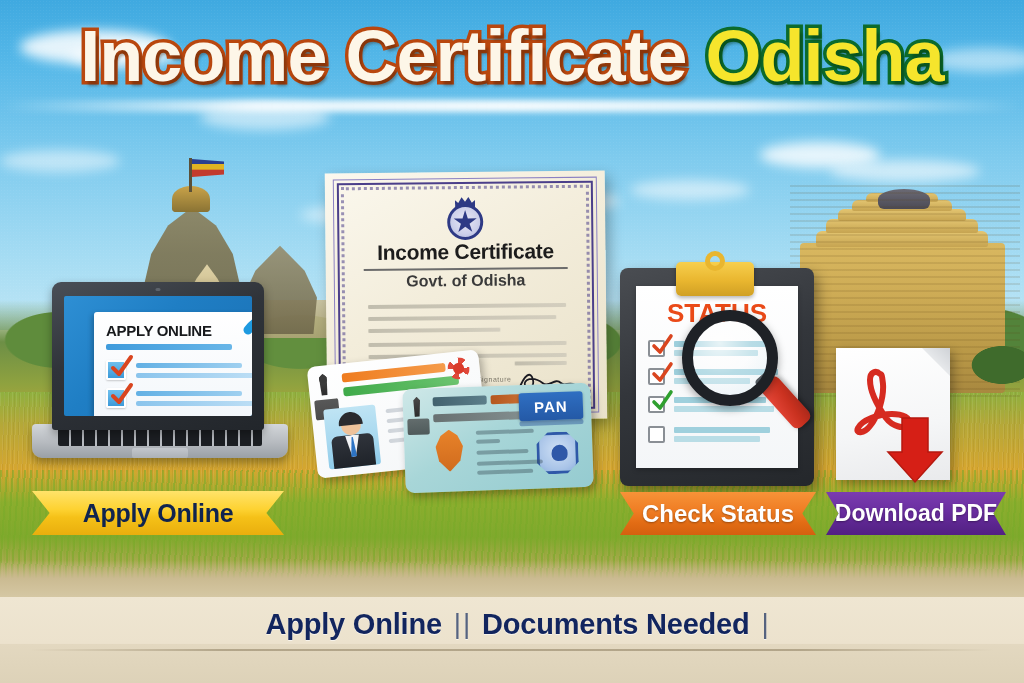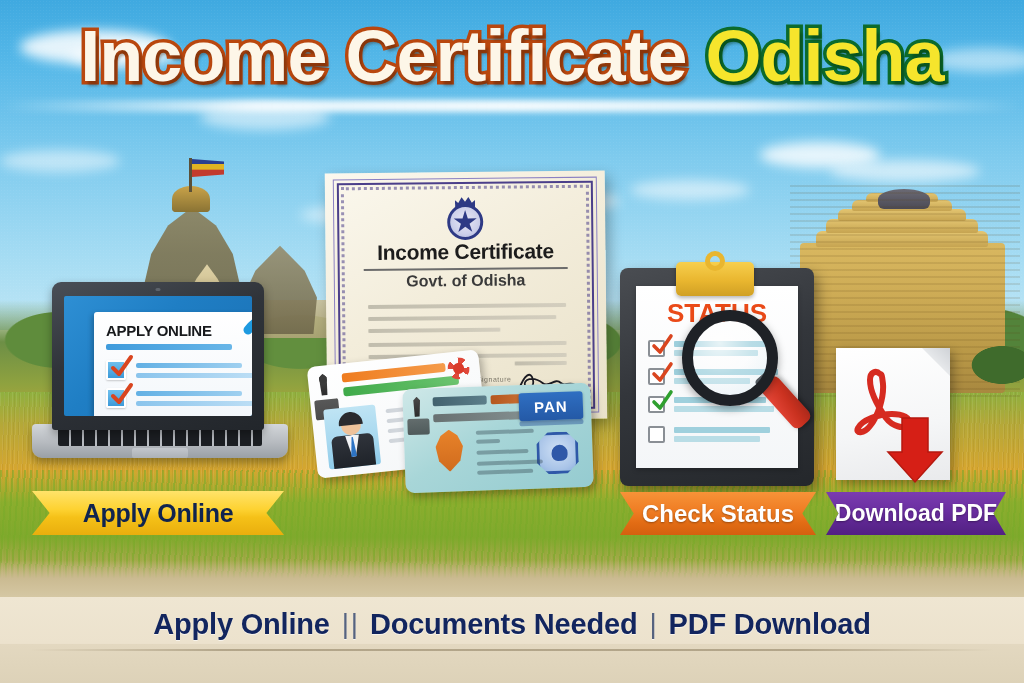--- a/index.html
+++ b/index.html
@@ -702,16 +702,15 @@
     <span>Download PDF</span>
   </div>
 
   <div class="bottombar"></div>
   <div class="bottomtext">
     <span class="bt-item">Apply Online</span>
     <span class="bt-sep">|</span>
     <span class="bt-sep">|</span>
     <span class="bt-item">Documents Needed</span>
     <span class="bt-sep">|</span>
-    <span class="bt-item">PDF Download</span>
   </div>
 
 </div>
 
 </body></html>

